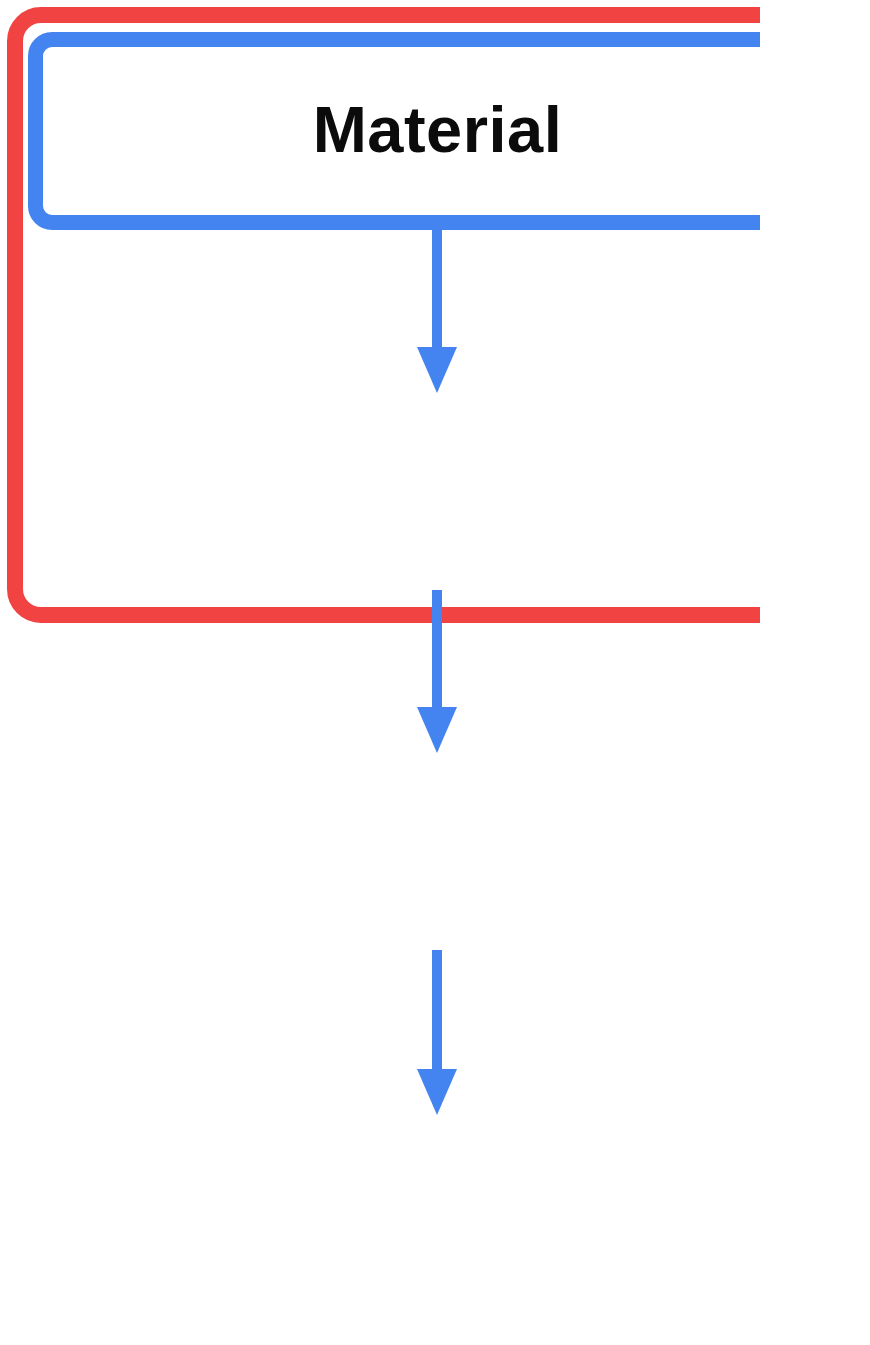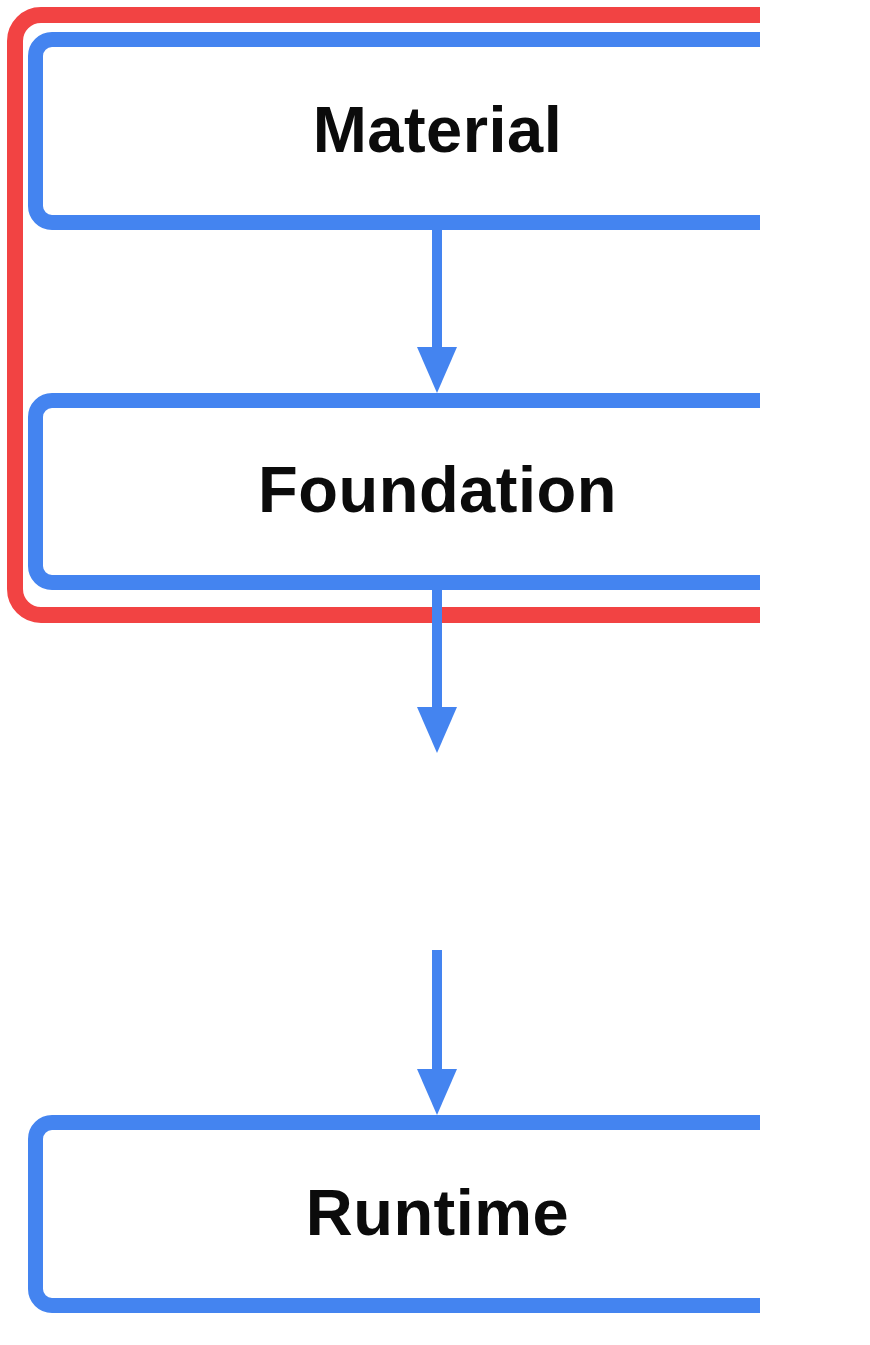--- a/index.html
+++ b/index.html
@@ -86,32 +86,26 @@
 
   <div class="node" id="node-material">
     <span class="label">Material</span>
   </div>
 
   <div class="arrow" id="arrow-1">
     <div class="stem"></div>
     <div class="head"></div>
   </div>
 
-  <div class="node" id="node-foundation">
-    <span class="label">Foundation</span>
-  </div>
 
   <div class="arrow" id="arrow-2">
     <div class="stem"></div>
     <div class="head"></div>
   </div>
 
 
   <div class="arrow" id="arrow-3">
     <div class="stem"></div>
     <div class="head"></div>
   </div>
 
-  <div class="node" id="node-runtime">
-    <span class="label">Runtime</span>
-  </div>
 
 </div>
 
 </body></html>

